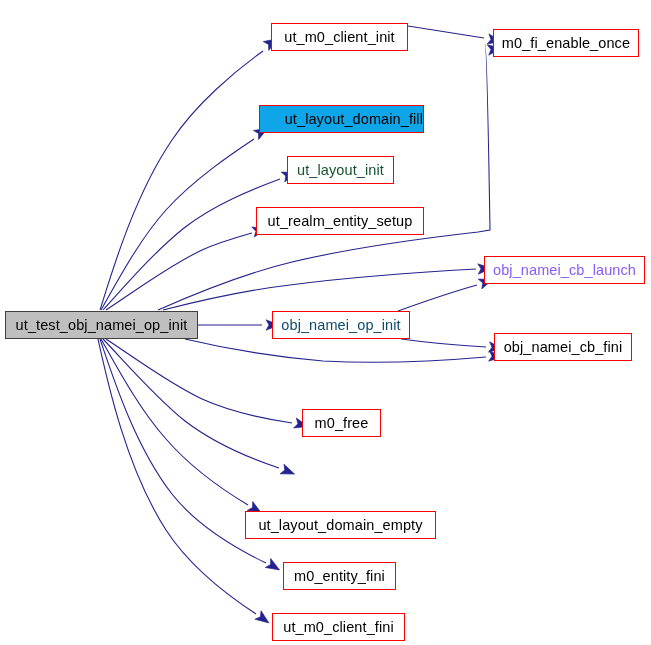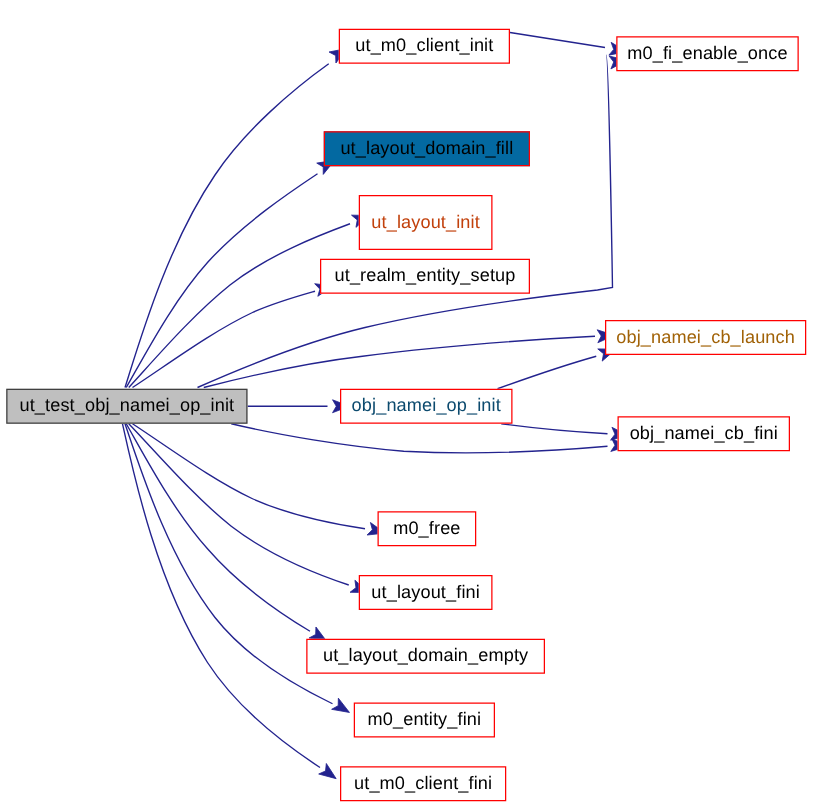--- a/index.html
+++ b/index.html
@@ -97,43 +97,40 @@
     </svg>
 <div class="gnode root" style="left: 5px; top: 311px; width: 193px; height: 28px; border-color: rgb(64, 64, 64); background: rgb(191, 191, 191); color: rgb(0, 0, 0);">
       <span class="gnode-label">ut_test_obj_namei_op_init</span>
     </div>
     <div class="gnode" style="left: 271px; top: 3px; width: 137px; height: 28px; border-color: rgb(255, 0, 0); background: rgb(255, 255, 255); color: rgb(0, 0, 0); margin-top: 20px;">
       <span class="gnode-label">ut_m0_client_init</span>
     </div>
     <div class="gnode" style="left: 493px; top: 29px; width: 146px; height: 28px; border-color: rgb(255, 0, 0); background: rgb(255, 255, 255); color: rgb(0, 0, 0);">
       <span class="gnode-label">m0_fi_enable_once</span>
     </div>
-    <div class="gnode" style="left: 259px; top: 105px; width: 165px; height: 28px; border-color: rgb(255, 0, 0); background: #0369a1; color: rgb(0, 0, 0);">
+    <div class="gnode" style="left: 259px; top: 105px; width: 165px; height: 28px; border-color: rgb(255, 0, 0); background: #0ea5e9; color: rgb(0, 0, 0); justify-content: flex-end;">
       <span class="gnode-label">ut_layout_domain_fill</span>
     </div>
-    <div class="gnode" style="left: 287px; top: 156px; width: 107px; height: 44px; border-color: rgb(255, 0, 0); background: rgb(255, 255, 255); color: #c2410c;">
+    <div class="gnode" style="left: 287px; top: 156px; width: 107px; height: 28px; border-color: rgb(255, 0, 0); background: rgb(255, 255, 255); color: #14532d;">
       <span class="gnode-label">ut_layout_init</span>
     </div>
     <div class="gnode" style="left: 256px; top: 207px; width: 168px; height: 28px; border-color: rgb(255, 0, 0); background: rgb(255, 255, 255); color: rgb(0, 0, 0); text-align: right;">
       <span class="gnode-label">ut_realm_entity_setup</span>
     </div>
-    <div class="gnode" style="left: 484px; top: 256px; width: 161px; height: 28px; border-color: rgb(255, 0, 0); background: rgb(255, 255, 255); color: #a16207;">
+    <div class="gnode" style="left: 484px; top: 256px; width: 161px; height: 28px; border-color: rgb(255, 0, 0); background: rgb(255, 255, 255); color: #8b5cf6;">
       <span class="gnode-label">obj_namei_cb_launch</span>
     </div>
     <div class="gnode" style="left: 272px; top: 311px; width: 138px; height: 28px; border-color: rgb(255, 0, 0); background: rgb(255, 255, 255); color: #0c4a6e;">
       <span class="gnode-label">obj_namei_op_init</span>
     </div>
     <div class="gnode" style="left: 494px; top: 333px; width: 138px; height: 28px; border-color: rgb(255, 0, 0); background: rgb(255, 255, 255); color: rgb(0, 0, 0);">
       <span class="gnode-label">obj_namei_cb_fini</span>
     </div>
     <div class="gnode" style="left: 302px; top: 409px; width: 79px; height: 28px; border-color: rgb(255, 0, 0); background: rgb(255, 255, 255); color: rgb(0, 0, 0);">
       <span class="gnode-label">m0_free</span>
-    </div>
-    <div class="gnode" style="left: 287px; top: 460px; width: 107px; height: 28px; border-color: rgb(255, 0, 0); background: rgb(255, 255, 255); color: rgb(0, 0, 0);">
-      <span class="gnode-label">ut_layout_fini</span>
     </div>
     <div class="gnode" style="left: 245px; top: 511px; width: 191px; height: 28px; border-color: rgb(255, 0, 0); background: rgb(255, 255, 255); color: rgb(0, 0, 0);">
       <span class="gnode-label">ut_layout_domain_empty</span>
     </div>
     <div class="gnode" style="left: 283px; top: 562px; width: 113px; height: 28px; border-color: rgb(255, 0, 0); background: rgb(255, 255, 255); color: rgb(0, 0, 0);">
       <span class="gnode-label">m0_entity_fini</span>
     </div>
     <div class="gnode" style="left: 272px; top: 613px; width: 133px; height: 28px; border-color: rgb(255, 0, 0); background: rgb(255, 255, 255); color: rgb(0, 0, 0);">
       <span class="gnode-label">ut_m0_client_fini</span>
     </div>

